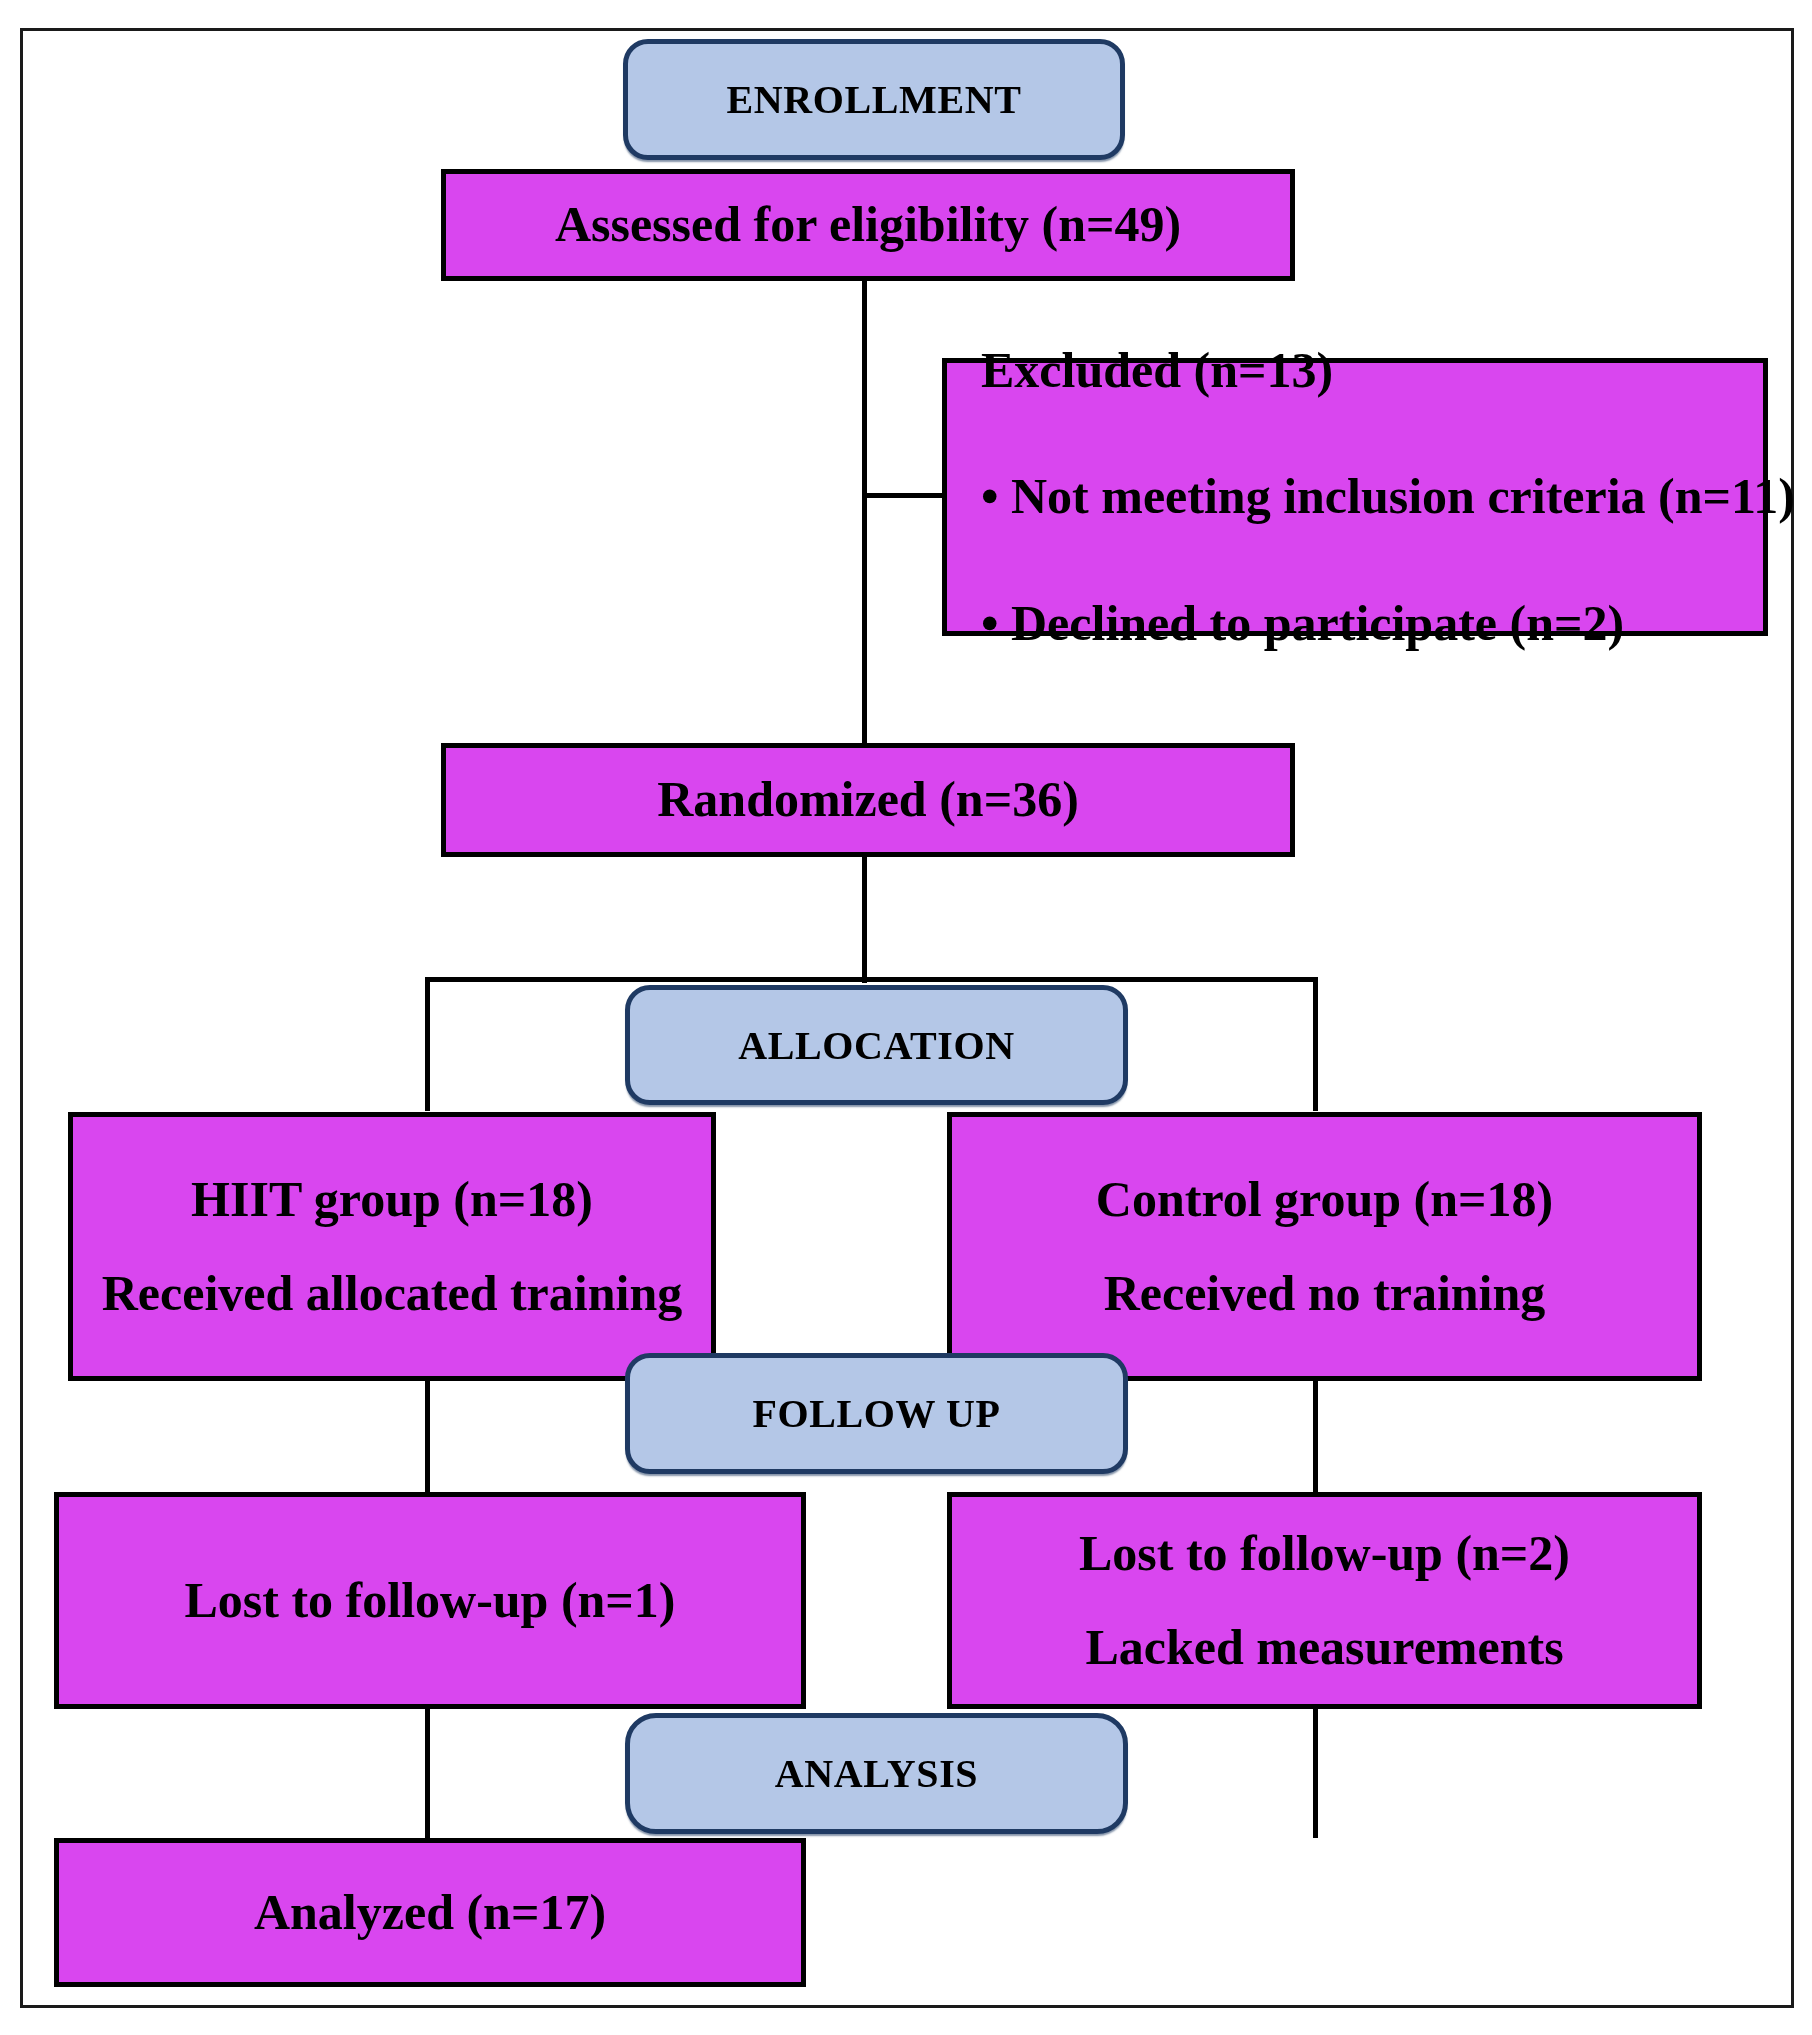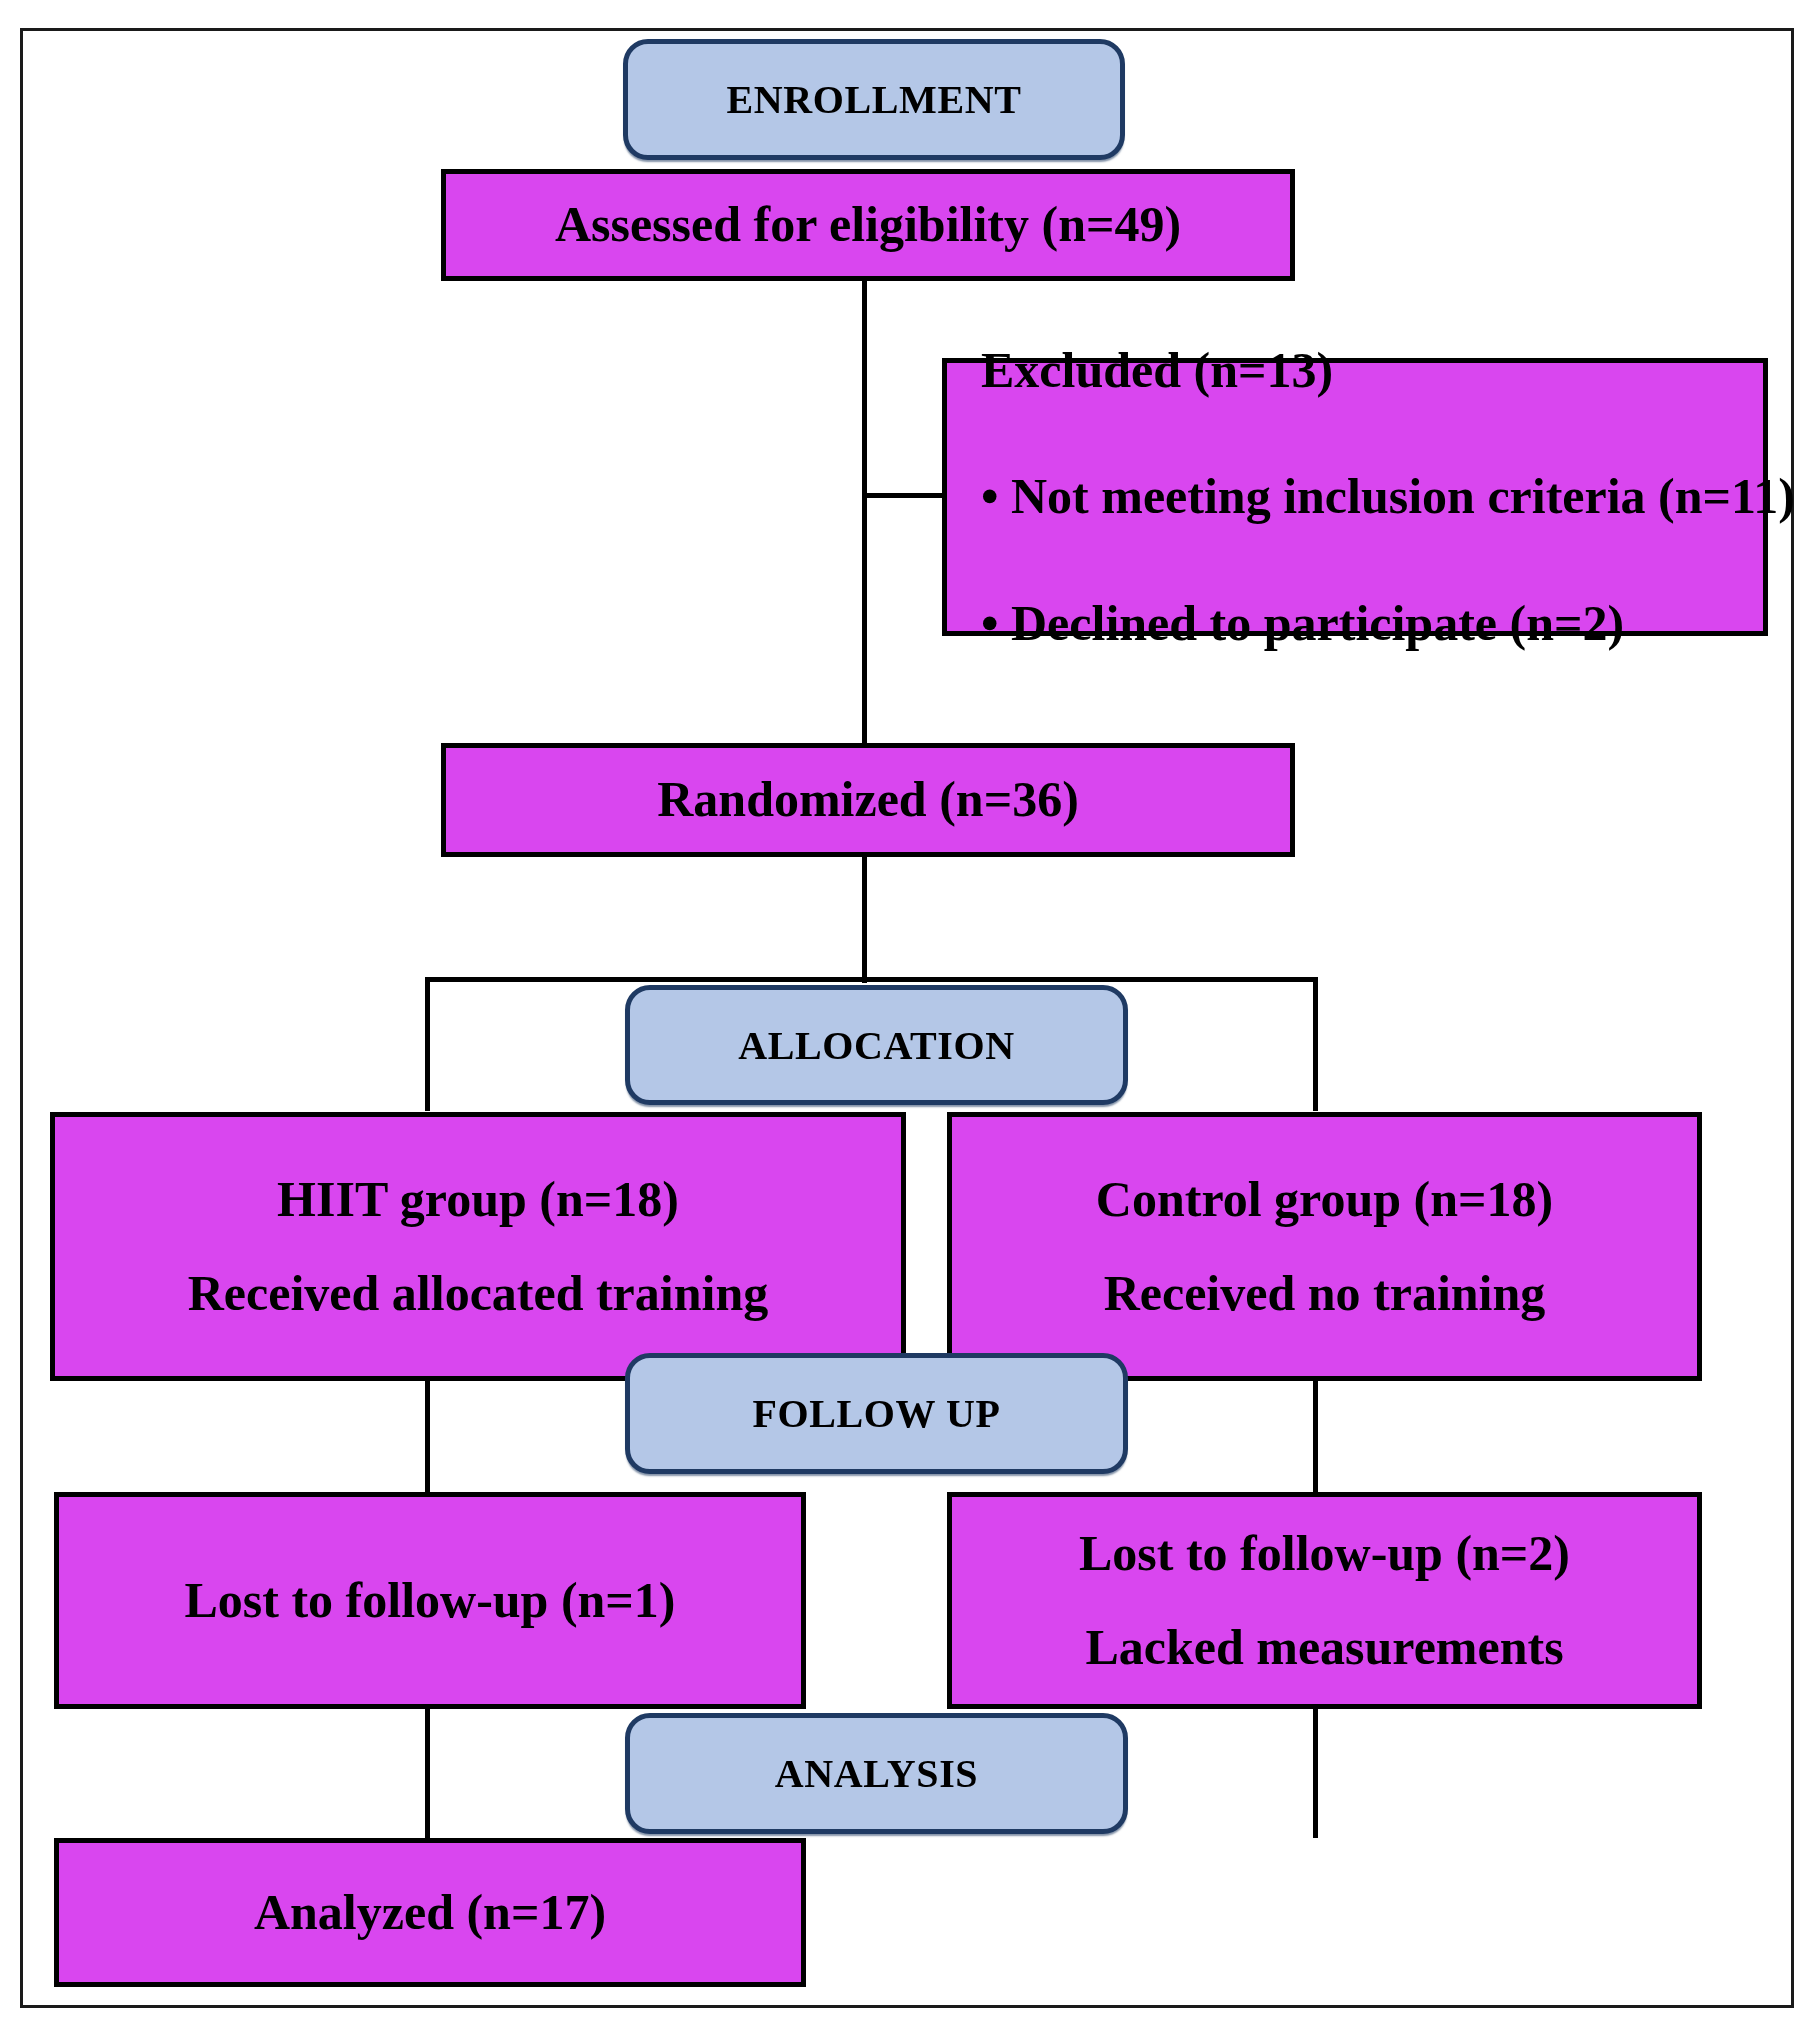--- a/index.html
+++ b/index.html
@@ -93,21 +93,21 @@
   <div class="wbox bullets" style="left:942px;top:358px;width:826px;height:278px;">
     <div class="line">Excluded (n=13)</div>
     <div class="line">• Not meeting inclusion criteria (n=11)</div>
     <div class="line">• Declined to participate (n=2)</div>
   </div>
 
   <div class="wbox" style="left:441px;top:743px;width:854px;height:114px;">
     <div class="line">Randomized (n=36)</div>
   </div>
 
-  <div class="wbox two" style="left:50px;top:1112px;width:856px;height:269px;">
+  <div class="wbox two" style="left:68px;top:1112px;width:648px;height:269px;">
     <div class="line">HIIT group (n=18)</div>
     <div class="line">Received allocated training</div>
   </div>
 
   <div class="wbox two" style="left:947px;top:1112px;width:755px;height:269px;">
     <div class="line">Control group (n=18)</div>
     <div class="line">Received no training</div>
   </div>
 
   <div class="wbox two" style="left:54px;top:1492px;width:752px;height:217px;">
@@ -129,18 +129,18 @@
   </div>
 
   <div class="stage" style="left:625px;top:985px;width:503px;height:120px;">
     <span>ALLOCATION</span>
   </div>
 
   <div class="stage" style="left:625px;top:1353px;width:503px;height:121px;">
     <span>FOLLOW UP</span>
   </div>
 
-  <div class="stage" style="left:625px;top:1713px;width:503px;height:121px;">
+  <div class="stage" style="left:625px;top:1713px;width:503px;height:121px;border-radius:31px;">
     <span>ANALYSIS</span>
   </div>
 
 </div>
 
 
 </body></html>

